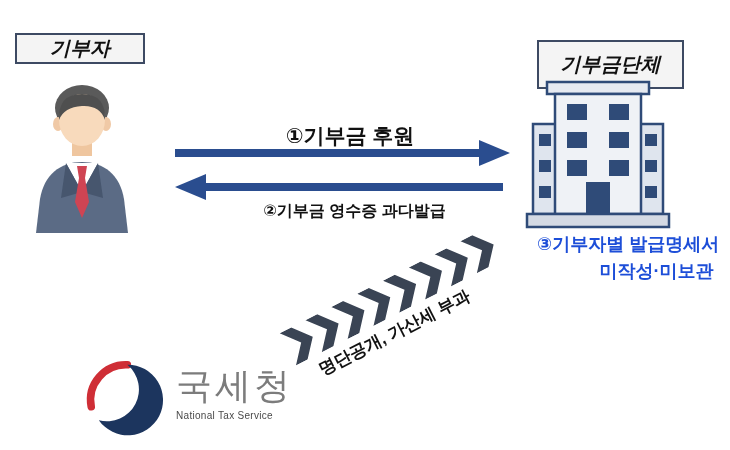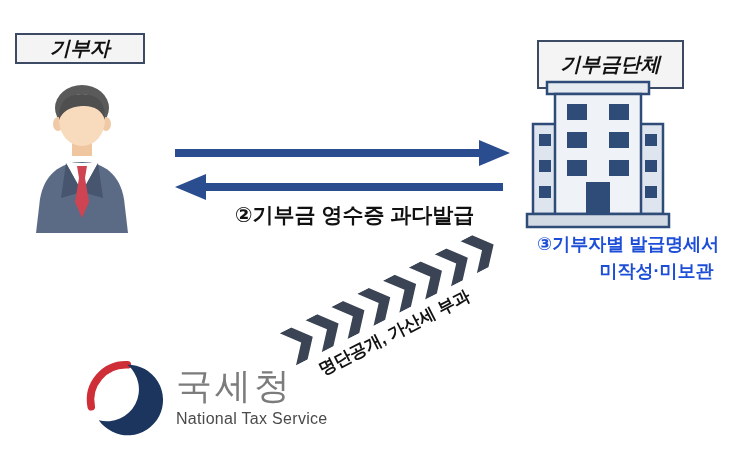--- a/index.html
+++ b/index.html
@@ -11,34 +11,34 @@
     border:2px solid #3d4a63; background:#f4f4f4; font-size:20px; font-weight:bold; color:#111111;font-style:italic; }
   .donor-box { left:15px; top:33px; width:130px; height:31px; }
   .org-box   { left:537px; top:40px; width:147px; height:49px; }
 
   .person   { position:absolute; left:22px;  top:68px; }
   .building { position:absolute; left:523px; top:76px; }
   .arrows   { position:absolute; left:165px; top:135px; }
 
   .flow-label { position:absolute; font-weight:bold; color:#111111; text-align:center; white-space:nowrap; }
   .donate  { left:235px; top:122px; width:230px; font-size:21px; }
-  .receipt { left:222px; top:201px; width:265px; font-size:21px; }
+  .receipt { left:222px; top:201px; width:265px; font-size:16px; }
 
   .note { position:absolute; left:494px; top:231px; width:220px;
     font-size:18px; font-weight:bold; color:#1d4ed8; line-height:27px; white-space:nowrap;margin-left:43px; }
   .note-l2 { padding-left:19px;text-align:center; }
 
   .chevrons { position:absolute; left:275px; top:278px; transform:rotate(-27deg); }
   .sanction-label { position:absolute; left:287px; top:321px; width:215px; text-align:center;
     font-size:17px; font-weight:bold; color:#111111; transform:rotate(-27deg); white-space:nowrap; }
 
   .nts { position:absolute; left:82px; top:358px; display:flex; align-items:flex-start; }
   .nts-text { margin-left:10px; padding-top:8px; }
   .nts-ko { font-size:36px; color:#7c7c7c; letter-spacing:3px; line-height:1.1; }
-  .nts-en { font-size:16px; color:#4a4a4a; margin-top:4px; letter-spacing:0.3px; }
+  .nts-en { font-size:10px; color:#4a4a4a; margin-top:4px; letter-spacing:0.3px; }
 </style>
 </head>
 <body>
 
 <div class="canvas">
 
   <div class="label-box donor-box">
     <span>기부자</span>
   </div>
 
@@ -89,20 +89,21 @@
     <g fill="#2a4d8f">
       <rect x="10" y="14" width="306" height="8"></rect>
       <polygon points="314,5 345,18 314,31"></polygon>
     </g>
     <g fill="#2a4d8f">
       <rect x="38" y="48" width="300" height="8"></rect>
       <polygon points="41,39 10,52 41,65"></polygon>
     </g>
   </svg>
 
+  <div class="flow-label donate">①기부금 후원</div>
   <div class="flow-label receipt">②기부금 영수증 과다발급</div>
 
   <div class="note">
     <div>③기부자별 발급명세서</div>
     <div class="note-l2">미작성·미보관</div>
   </div>
 
   <svg class="chevrons" width="235" height="36" viewBox="0 0 235 36">
     <g fill="#3a4454">
       <polygon points="0,0 13,0 28,18 13,36 0,36 15,18"></polygon>

